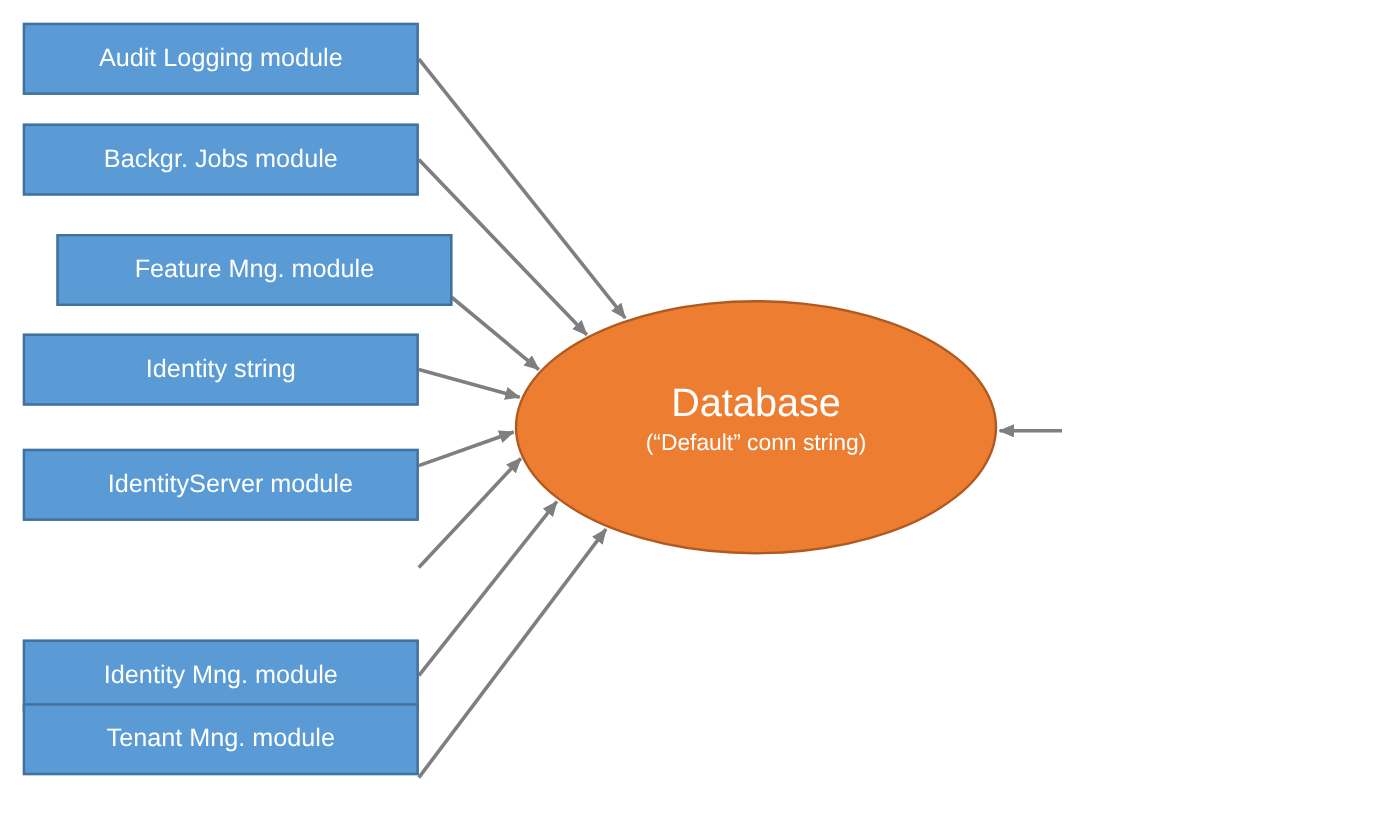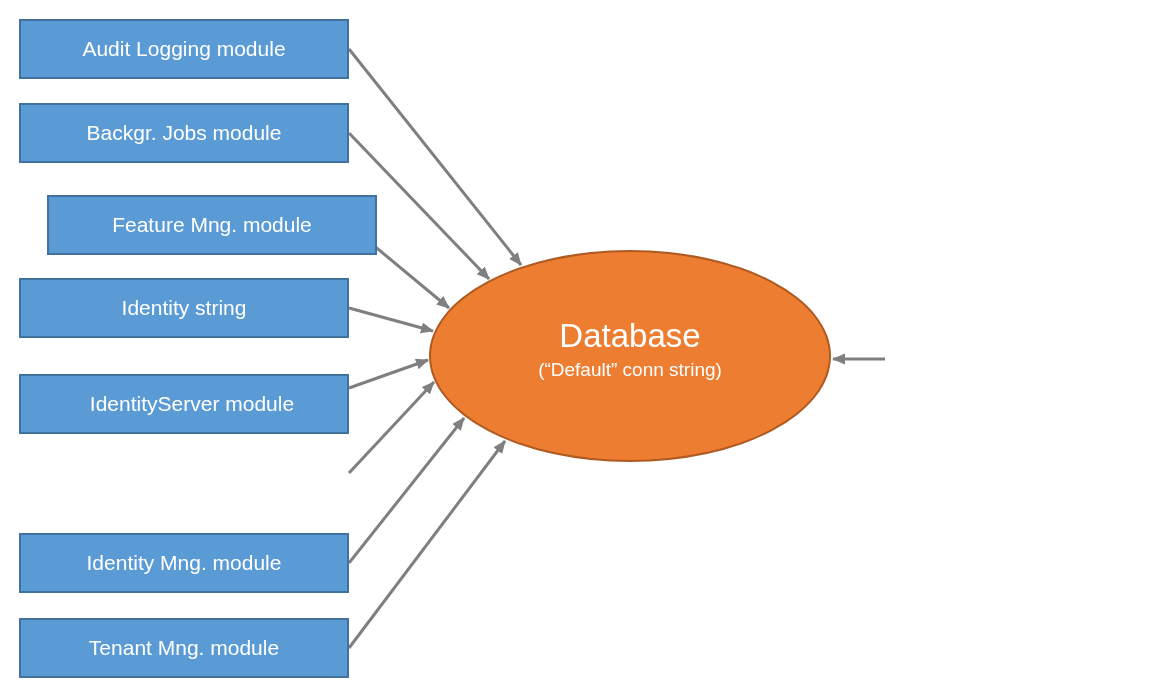--- a/index.html
+++ b/index.html
@@ -43,21 +43,21 @@
     font-size: 21px;
     white-space: nowrap;
   }
   .m1 { top: 19px; }
   .m2 { top: 103px; }
   .m3 { top: 195px; margin-left: 28px; }
   .m4 { top: 278px; }
   .m5 { top: 374px; padding-left: 16px; }
   .m6 { top: 443px; }
   .m7 { top: 533px; }
-  .m8 { top: 618px; }
+  .m8 { top: 586px; }
   #database-ellipse {
     position: absolute;
     left: 429px;
     top: 250px;
     width: 402px;
     height: 212px;
     box-sizing: border-box;
     background: var(--database_fill);
     border: 2px solid var(--database_border);
     border-radius: 50%;

